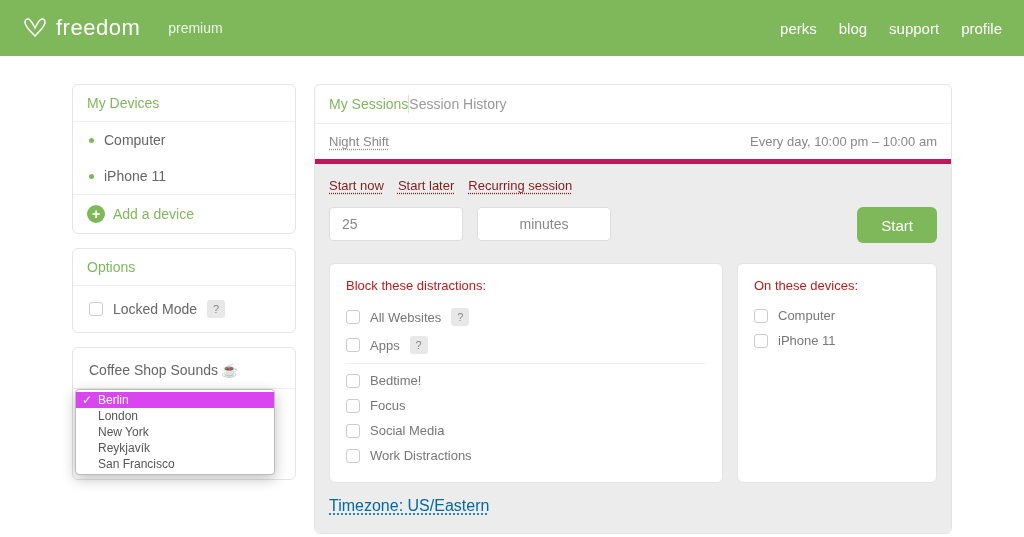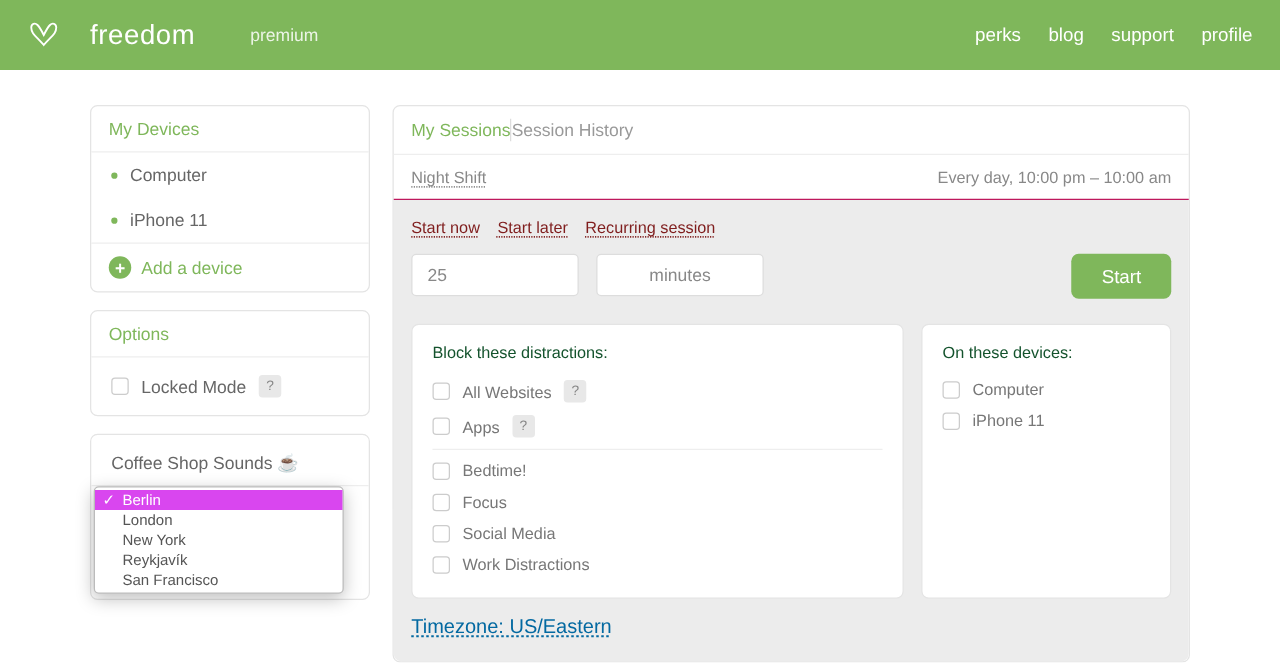--- a/index.html
+++ b/index.html
@@ -11,21 +11,21 @@
   }
   .header {
     background: #7fb75b;
     height: 56px;
     display: flex;
     align-items: center;
     justify-content: space-between;
     padding: 0 22px;
     color: #fff;
   }
-  .brand { display: flex; align-items: center; gap: 24px; }
+  .brand { display: flex; align-items: center; gap: 8px; }
   .brand-logo svg { display:block; }
   .brand-name { font-size: 22px; font-weight: 400; letter-spacing: 0.5px; }
   .brand-plan { font-size: 14px; opacity: 0.85; margin-left: 20px; }
   .nav { display: flex; gap: 22px; font-size: 15px; }
   .nav a { color: #fff; text-decoration: none; cursor: pointer; }
   .container {
     display: flex;
     gap: 18px;
     padding: 28px 0 0 0;
     max-width: 880px;
@@ -61,34 +61,34 @@
   }
   .select-option { padding: 1px 10px 1px 22px; position:relative; cursor:pointer;}
   .select-option.selected { background:#d946ef; color:#fff; }
   .select-option.selected::before { content:"✓"; position:absolute; left:6px; }
   
   .tabs { display:flex; align-items:center; padding: 10px 14px; border-bottom:1px solid #eee; }
   .tab { font-size:14px; cursor:pointer; }
   .tab.active { color:#7fb75b; }
   .tab.inactive { color:#999;}
   .tab-divider { width:1px; height:18px; background:#ddd;}
-  .session-row { display:flex; justify-content:space-between; padding:10px 14px; font-size:13px; color:#888; border-bottom:1px solid #be185d;}
+  .session-row { display:flex; justify-content:space-between; padding:10px 14px; font-size:13px; color:#888; border-bottom:5px solid #be185d;}
   .session-name { text-decoration: underline dotted; text-underline-offset:3px; cursor:pointer;}
   .panel { background:#ececec; padding:14px 14px 18px 14px; border-radius:0 0 6px 6px;}
   .panel-tabs { display:flex; gap:14px; font-size:13px; margin-bottom:14px;}
   .panel-tab { color:#7f1d1d; cursor:pointer; text-decoration: underline dotted; text-underline-offset:3px;}
   .start-row { display:flex; gap:14px; align-items:flex-start; margin-bottom:20px;}
   .num-input { width:134px; height:34px; border:1px solid #ddd; border-radius:4px; padding:0 12px; font-size:14px; color:#888; background:#fff;}
   .unit-select { width:134px; height:34px; border:1px solid #ddd; border-radius:4px; padding:0 12px; font-size:14px; color:#888; background:#fff; display:flex; align-items:center; justify-content:center; cursor:pointer;}
   .start-btn { background:#7fb75b; color:#fff; border:none; border-radius:6px; height:36px; padding:0 24px; font-size:15px; cursor:pointer;}
   .grid { display:flex; gap:14px;}
   .grid .box { background:#fff; border:1px solid #e4e4e4; border-radius:6px; padding:14px 16px; }
   .box-left { flex:1;}
   .box-right { width:200px;}
-  .box-title { color:#14532d; font-size:13px; margin-bottom:10px;}
+  .box-title { color:#b91c1c; font-size:13px; margin-bottom:10px;}
   .row { display:flex; align-items:center; gap:10px; padding:5px 0; font-size:13px; color:#777;}
   .divider-line { height:1px; background:#eee; margin:4px 0;}
   .tz { margin-top:14px; font-size:16px; color:#0369a1; text-decoration: underline dotted; text-underline-offset:3px; cursor:pointer;}
 </style>
 </head>
 <body>
 
 <div class="header">
   <div class="brand">
     <span class="brand-logo">

